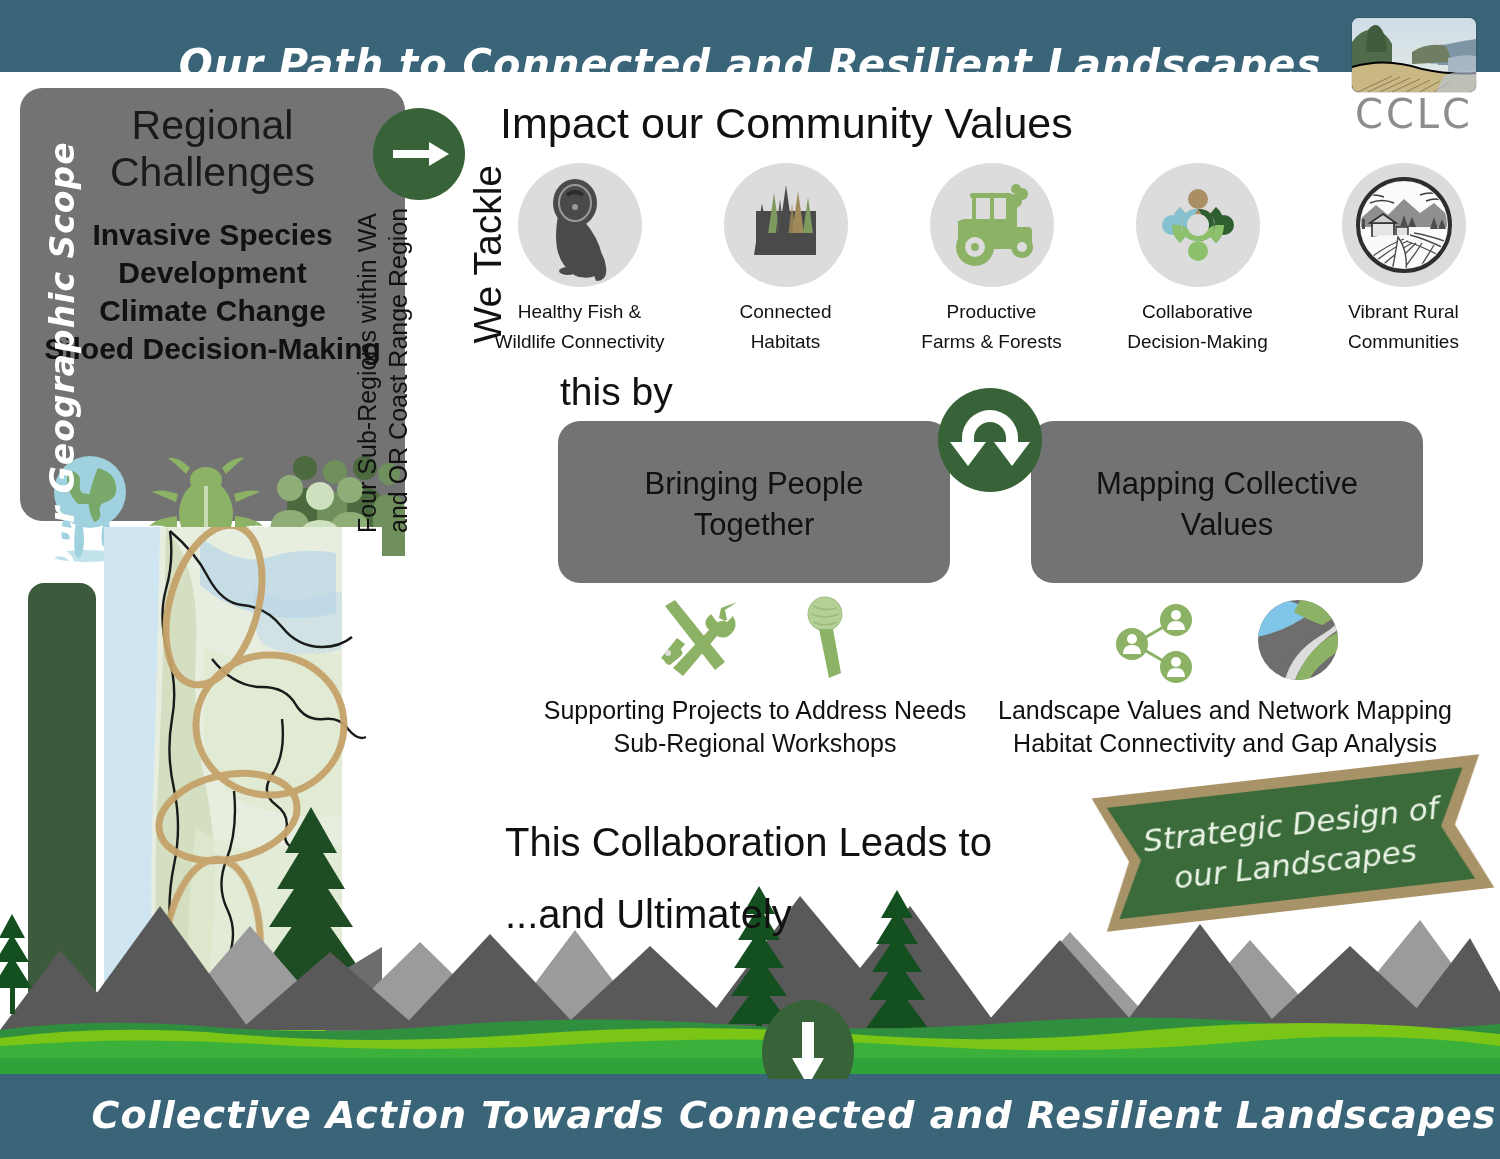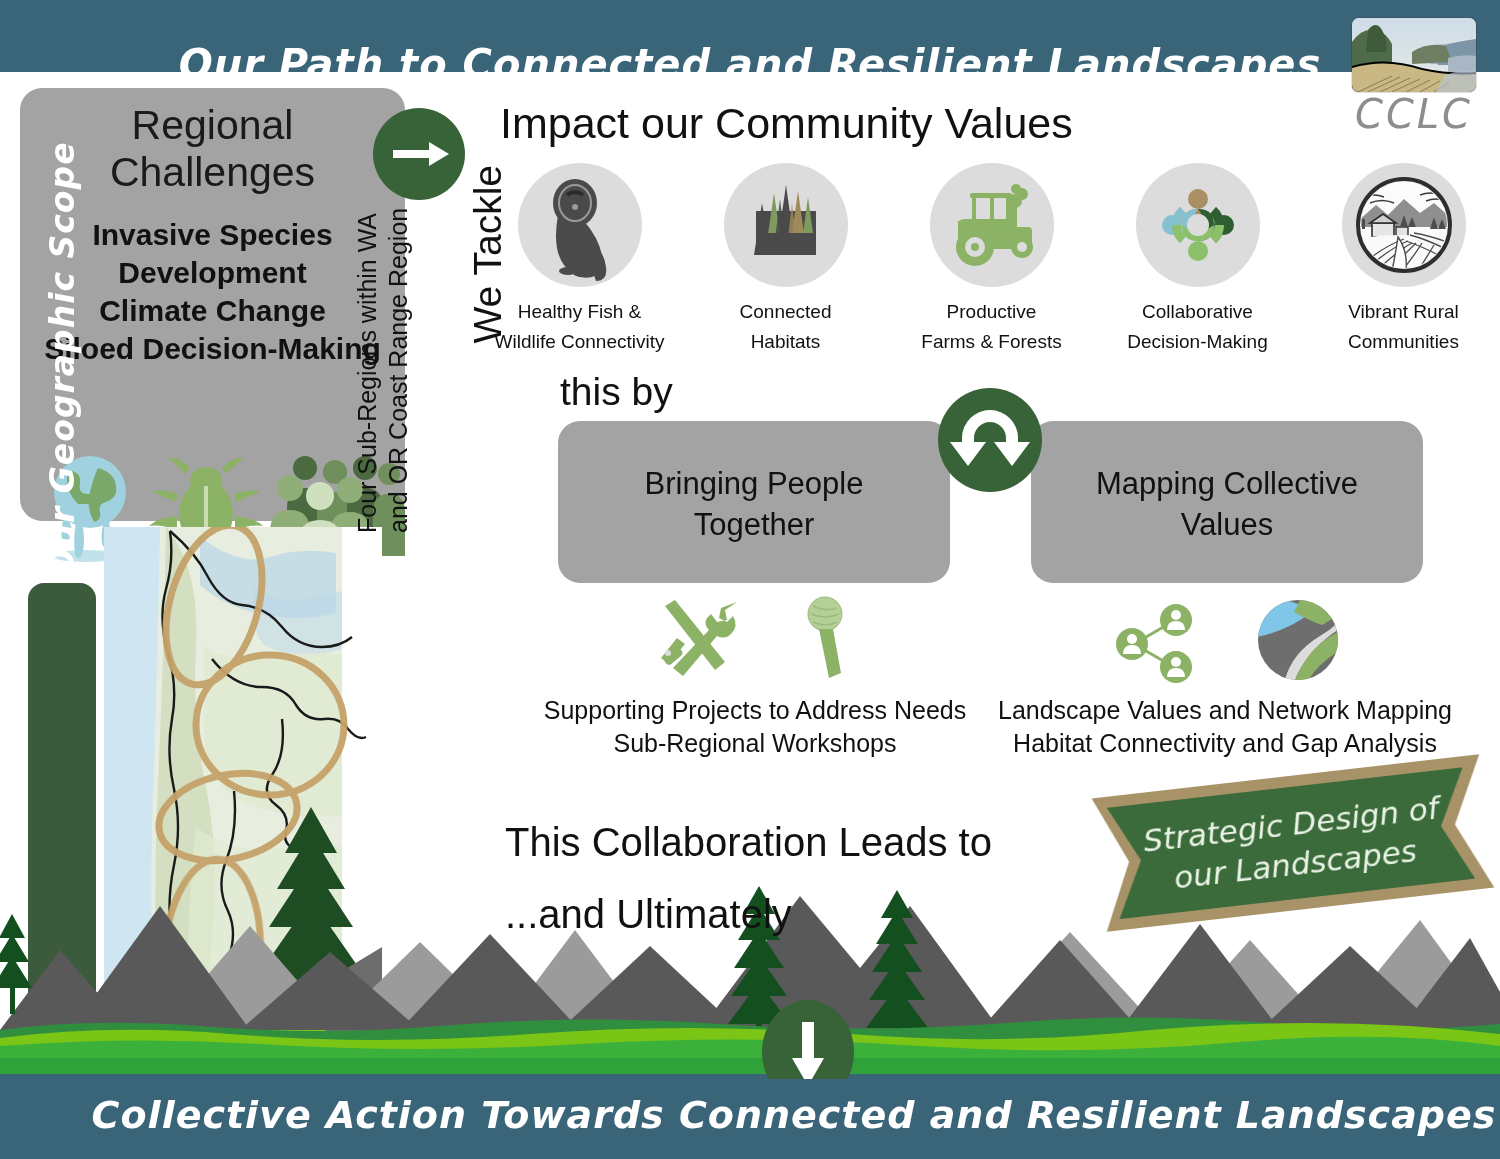--- a/index.html
+++ b/index.html
@@ -18,24 +18,24 @@
       letter-spacing:1px;font-style:italic;
   }
   .bar-top .bar-title{top:9px;font-size:40px;margin-top:32px;}
   .bar-bottom .bar-title{top:14px;font-size:38px;padding-left:44px;}
 
   
   .logo{position:absolute;left:1352px;top:18px;width:124px;}
   .logo-img{width:124px;height:74px;border-radius:7px;overflow:hidden;position:relative;
             background:#b9cfd8;box-shadow:0 0 0 1px rgba(0,0,0,.12);}
   .logo-text{margin-top:2px;text-align:center;font-size:40px;letter-spacing:3px;
-             color:#8d8d8d;font-family:"DejaVu Sans",sans-serif;line-height:1;font-style:italic;}
-
-  
-  .panel{position:absolute;background:#a3a3a3;border-radius:22px;}
+             color:#8d8d8d;font-family:"DejaVu Sans",sans-serif;line-height:1;}
+
+  
+  .panel{position:absolute;background:#737373;border-radius:22px;}
 
   
   #challenges{left:20px;top:88px;width:385px;height:433px;}
   .ch-title{position:absolute;left:0;top:14px;width:385px;text-align:center;
             font-size:41px;line-height:47px;font-weight:400;color:#1a1a1a;}
   .ch-list{position:absolute;left:0;top:128px;width:385px;text-align:center;
            font-size:30px;line-height:38px;font-weight:600;color:#111;}
   .ch-icons{position:absolute;left:0;top:358px;width:385px;height:118px;}
 
   

